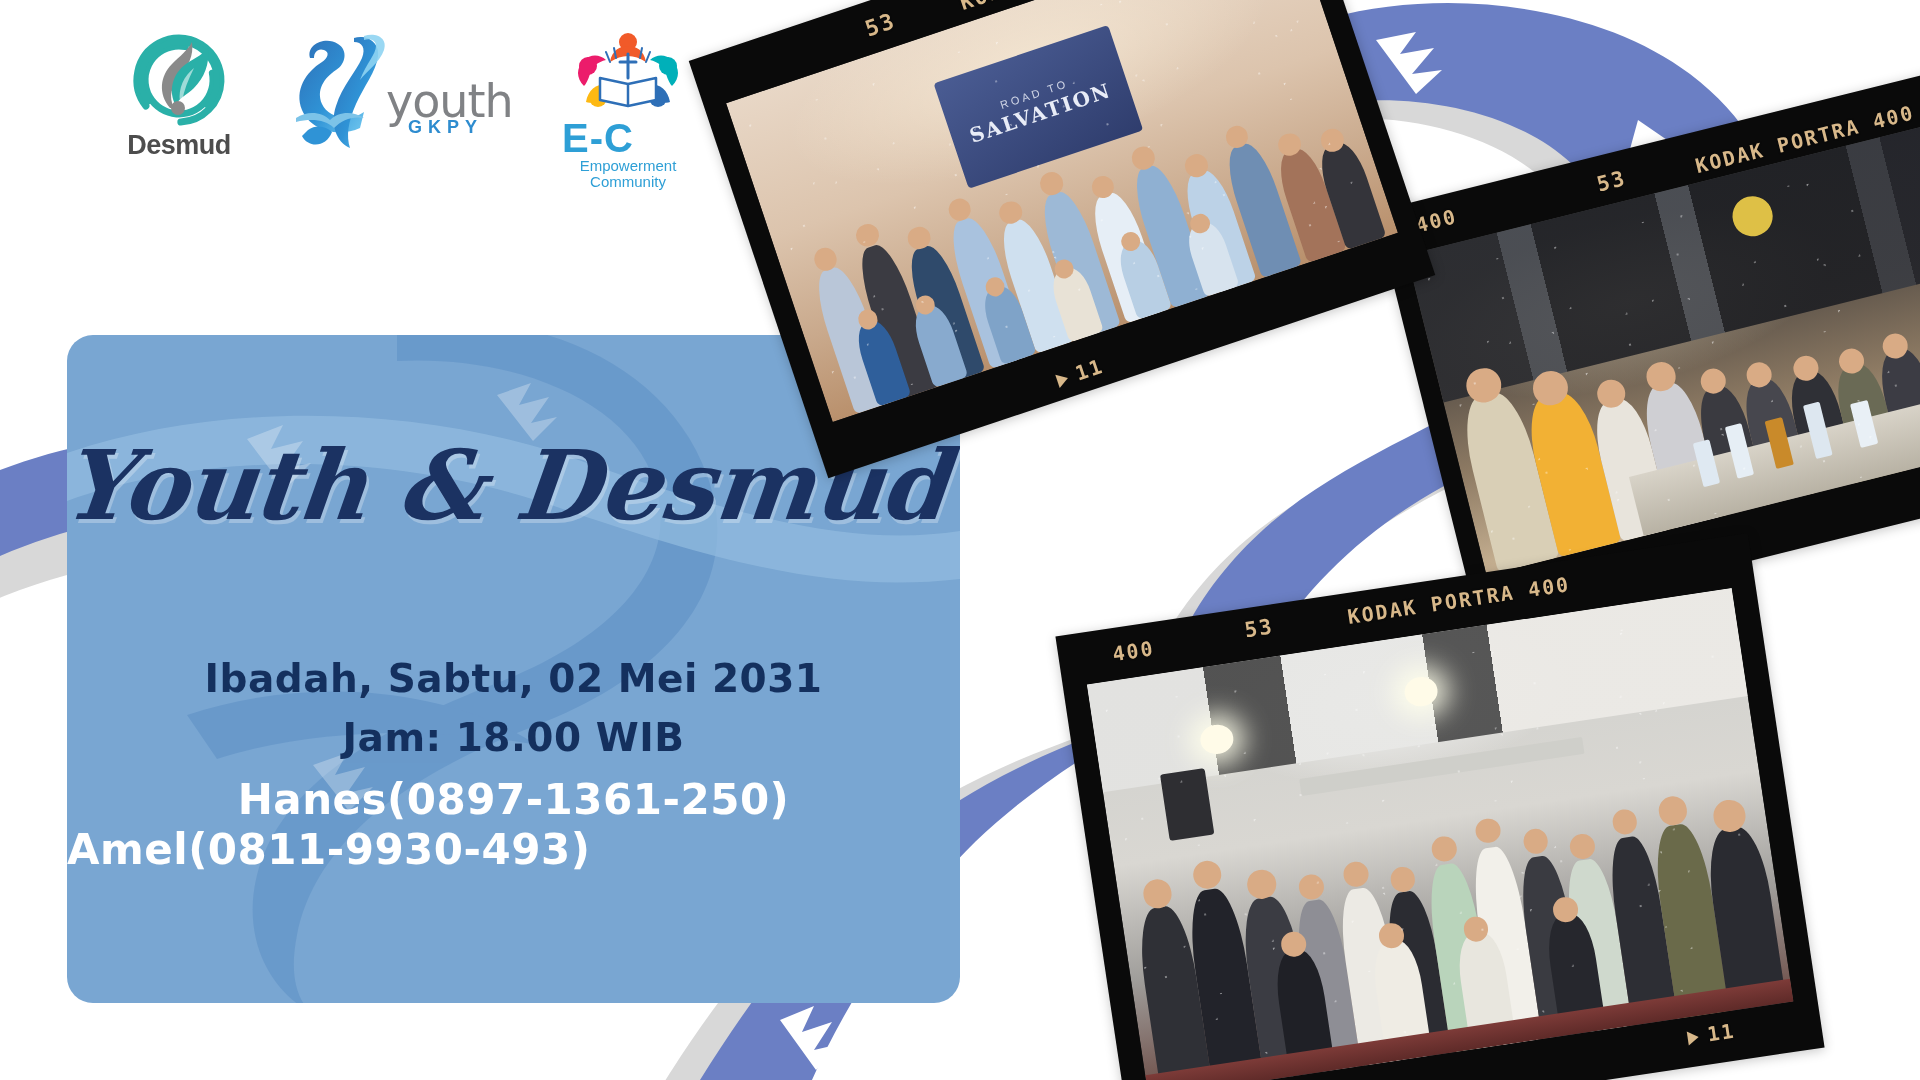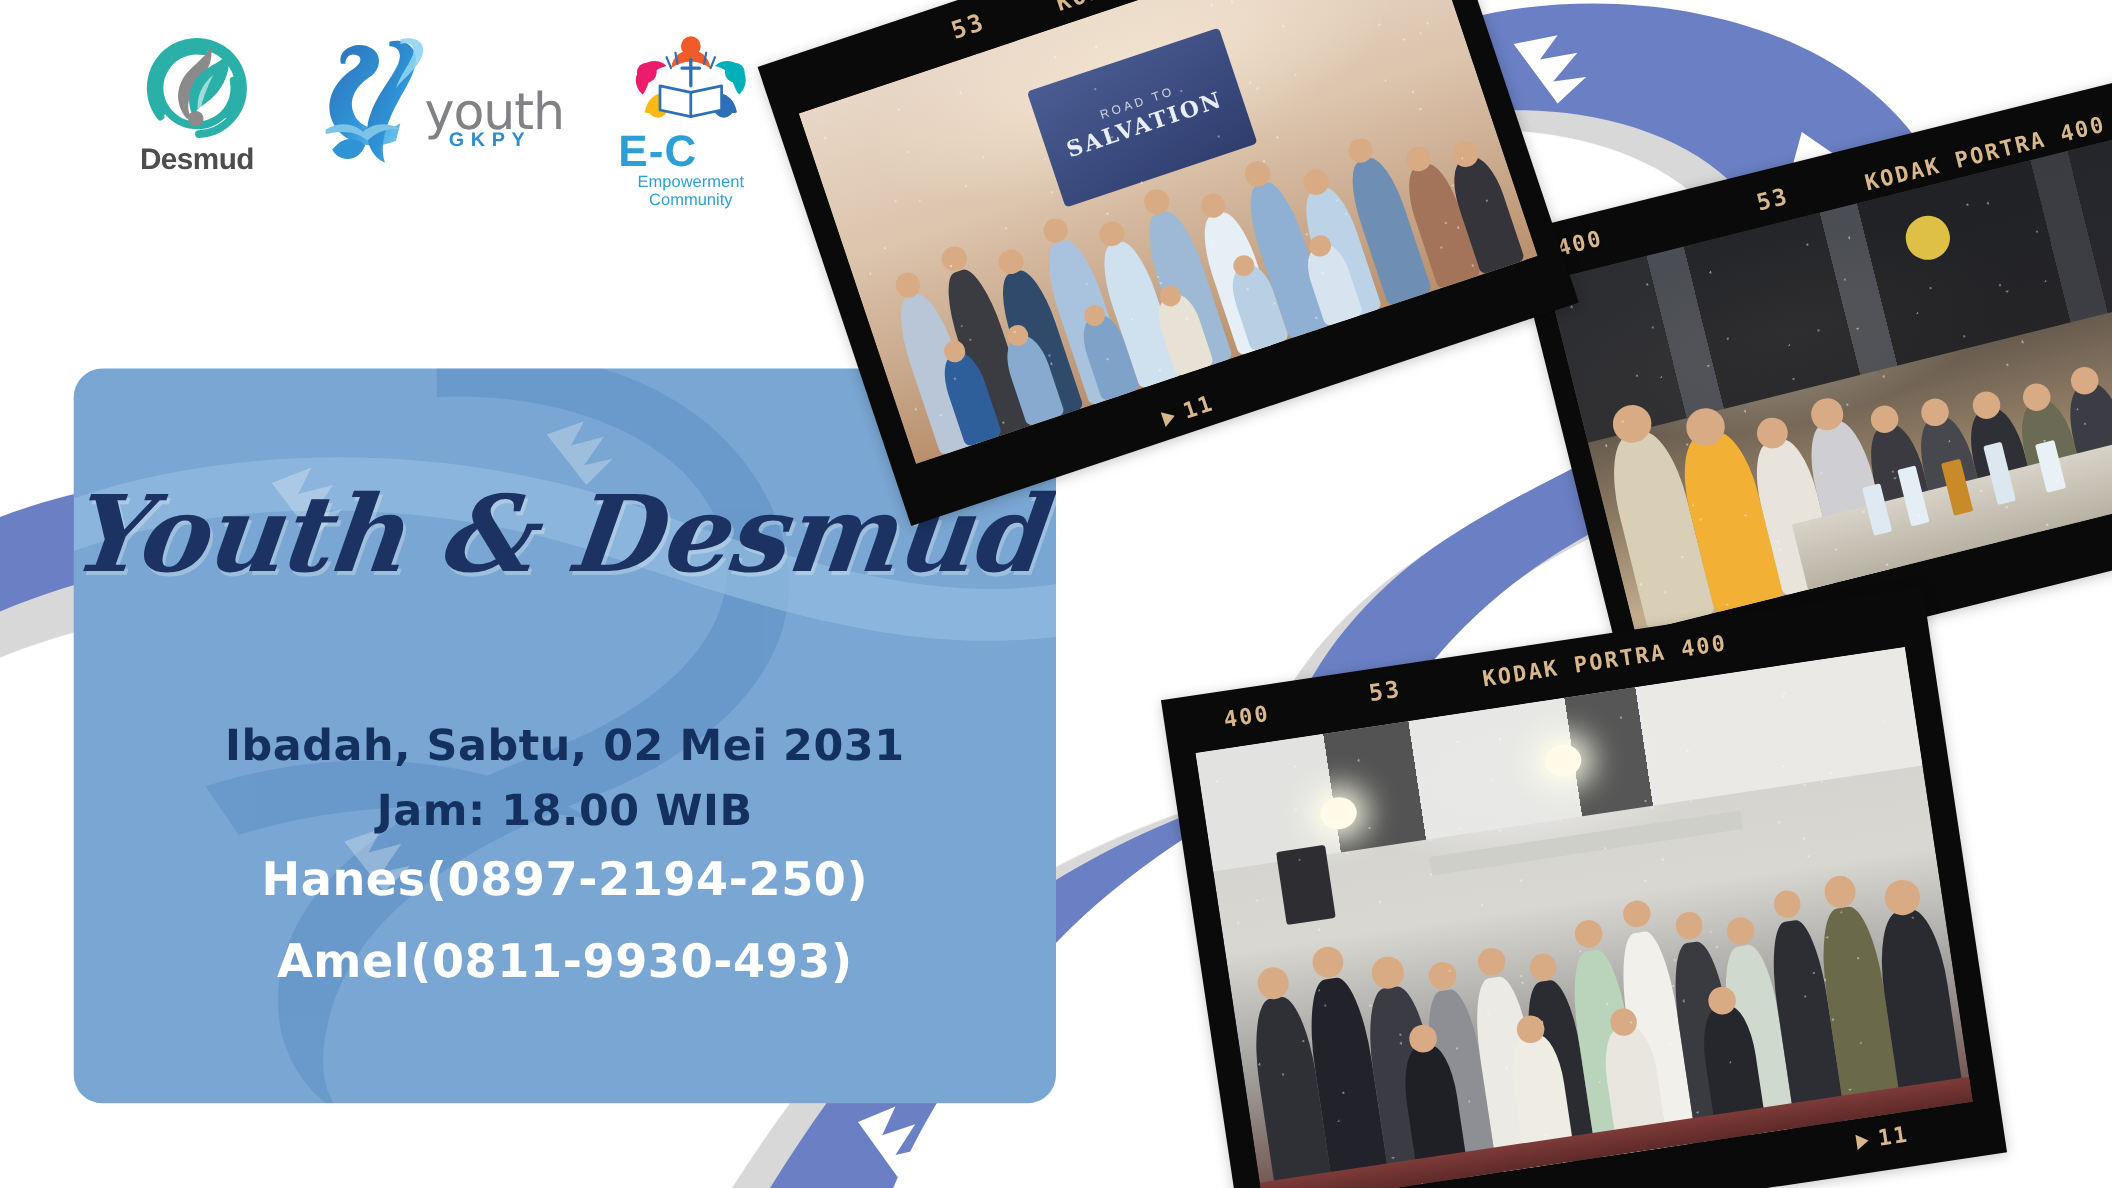--- a/index.html
+++ b/index.html
@@ -87,22 +87,22 @@
     margin-top:16px;
   }
   .contact1 {
     position:absolute; left:0; width:893px; top:440px;
     text-align:center; color:#ffffff;
     font-size:42px; font-weight:bold; letter-spacing:0.5px;
     font-family:"DejaVu Sans", sans-serif;
     white-space:nowrap;
   }
   .contact2 {
-    position:absolute; left:0; width:893px; top:514px;
-    text-align:center; color:#ffffff;
+    position:absolute; left:0; width:893px; top:490px;
+    text-align:left; color:#ffffff;
     font-size:42px; font-weight:bold; letter-spacing:0.5px;
     font-family:"DejaVu Sans", sans-serif;
     white-space:nowrap;
   }
 
   
   .photo {
     position:absolute;
     background:#0a0a0a;
     overflow:hidden;
@@ -347,21 +347,21 @@
         </g>
       </svg>
     </div>
 
     <div class="panel-content">
       <div class="title">Youth &amp; Desmud</div>
 
       <div class="date-line">Ibadah, Sabtu, 02 Mei 2031</div>
       <div class="time-line">Jam: 18.00 WIB</div>
 
-      <div class="contact1">Hanes(0897-2194-250)</div>
+      <div class="contact1">Hanes(0897-1361-250)</div>
       <div class="contact2">Amel(0811-9930-493)</div>
     </div>
   </div>
 
   <div class="photo photo1">
     <div class="film-mark" style="left:178px;top:14px;font-size:22px;">53</div>
     <div class="film-mark" style="left:276px;top:20px;font-size:21px;">KODAK PORTRA 400</div>
     <div class="film-tri" style="left:248px;top:414px;"></div>
     <div class="film-mark" style="left:268px;top:408px;font-size:20px;">11</div>
 

